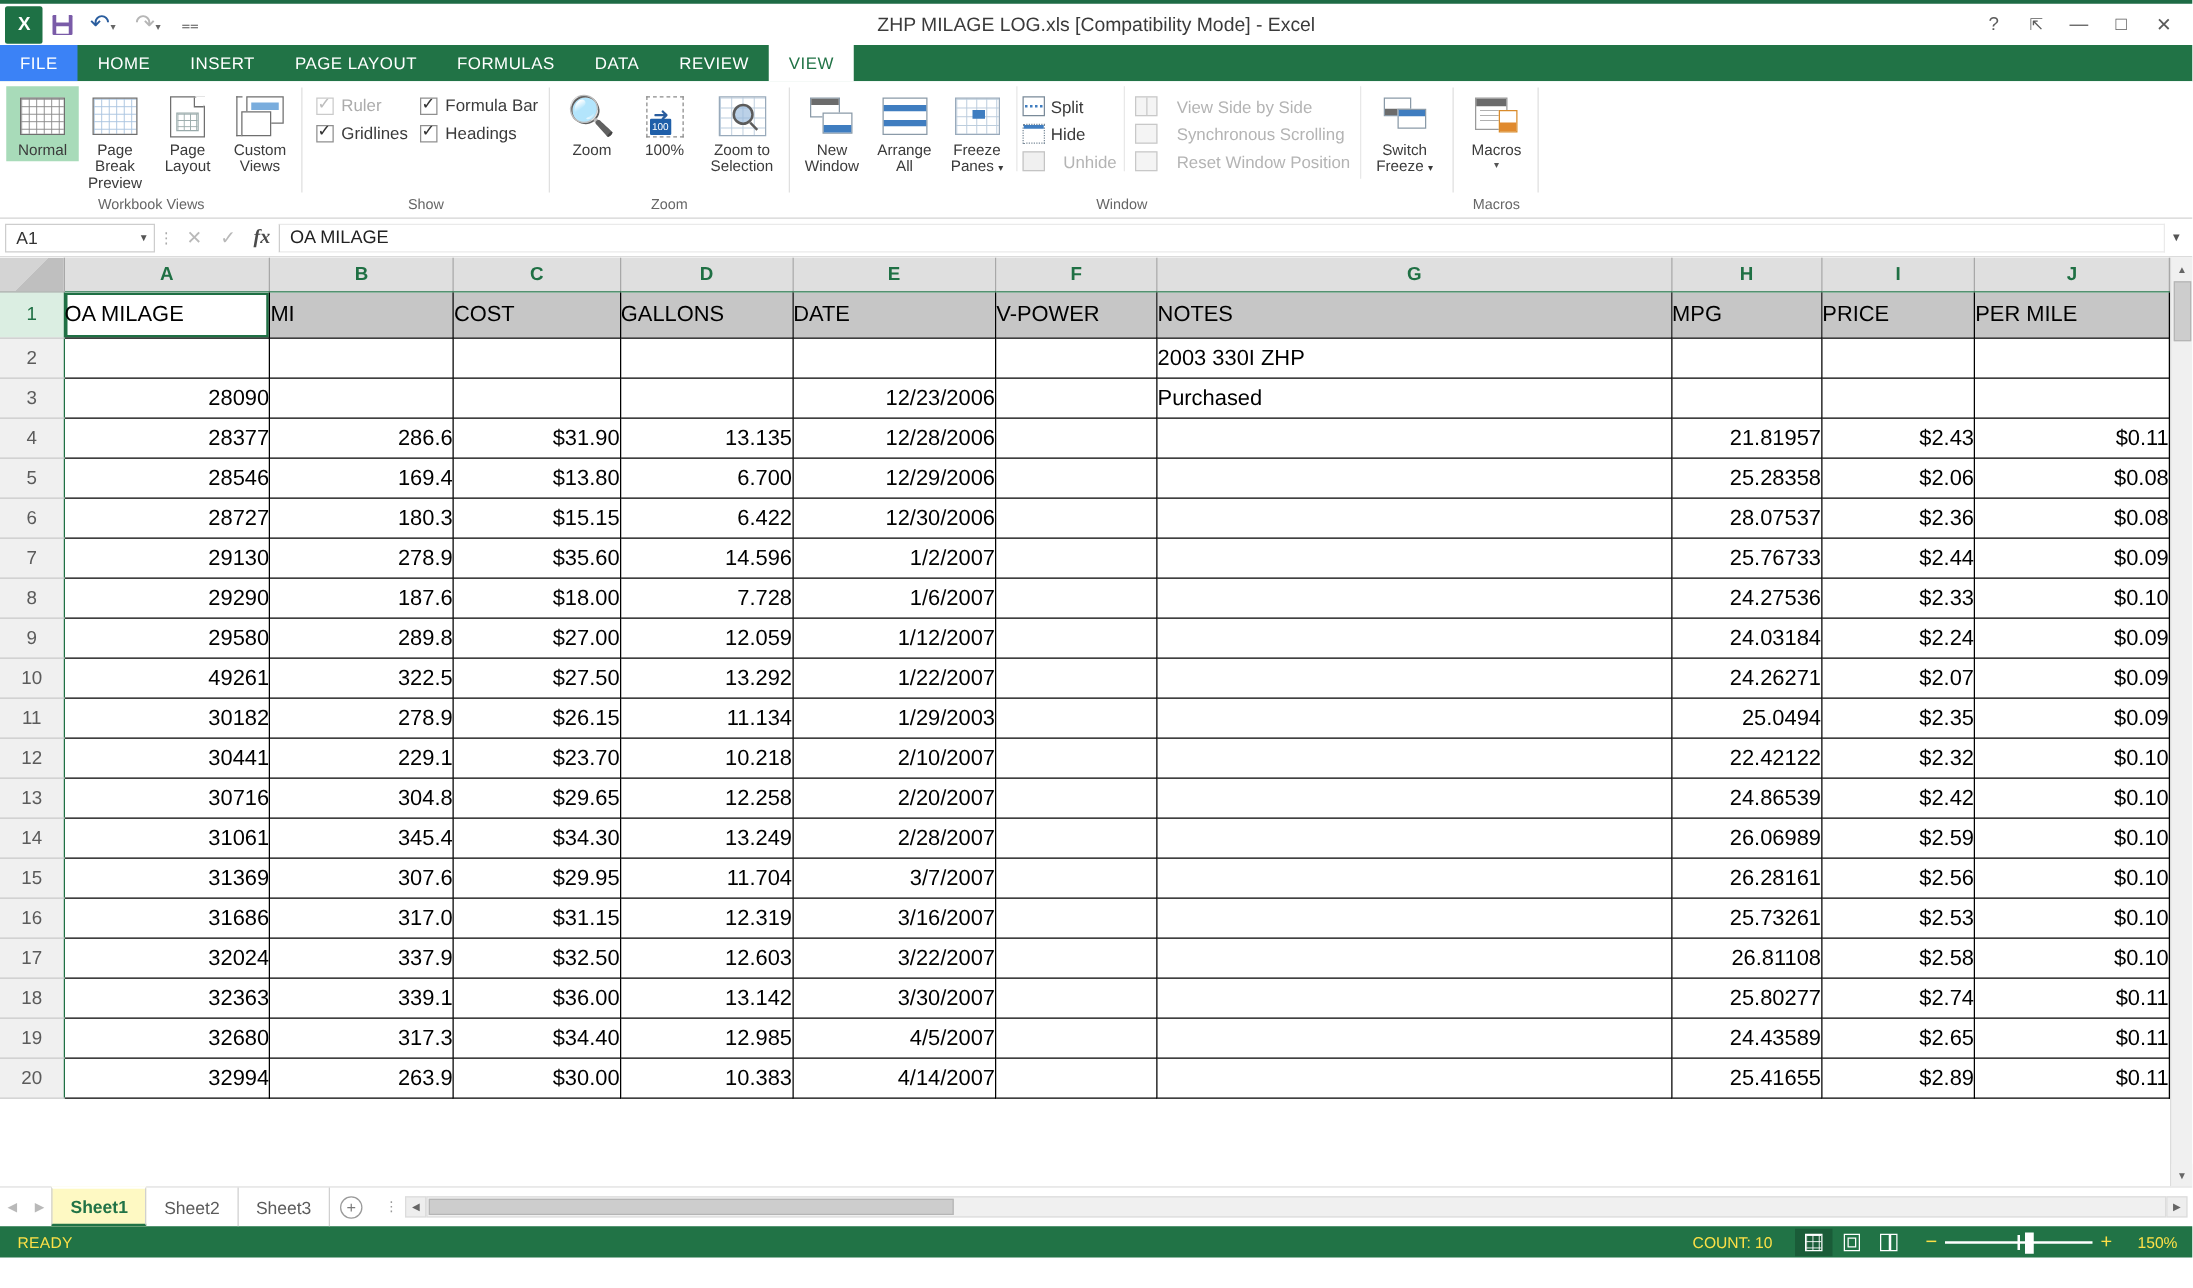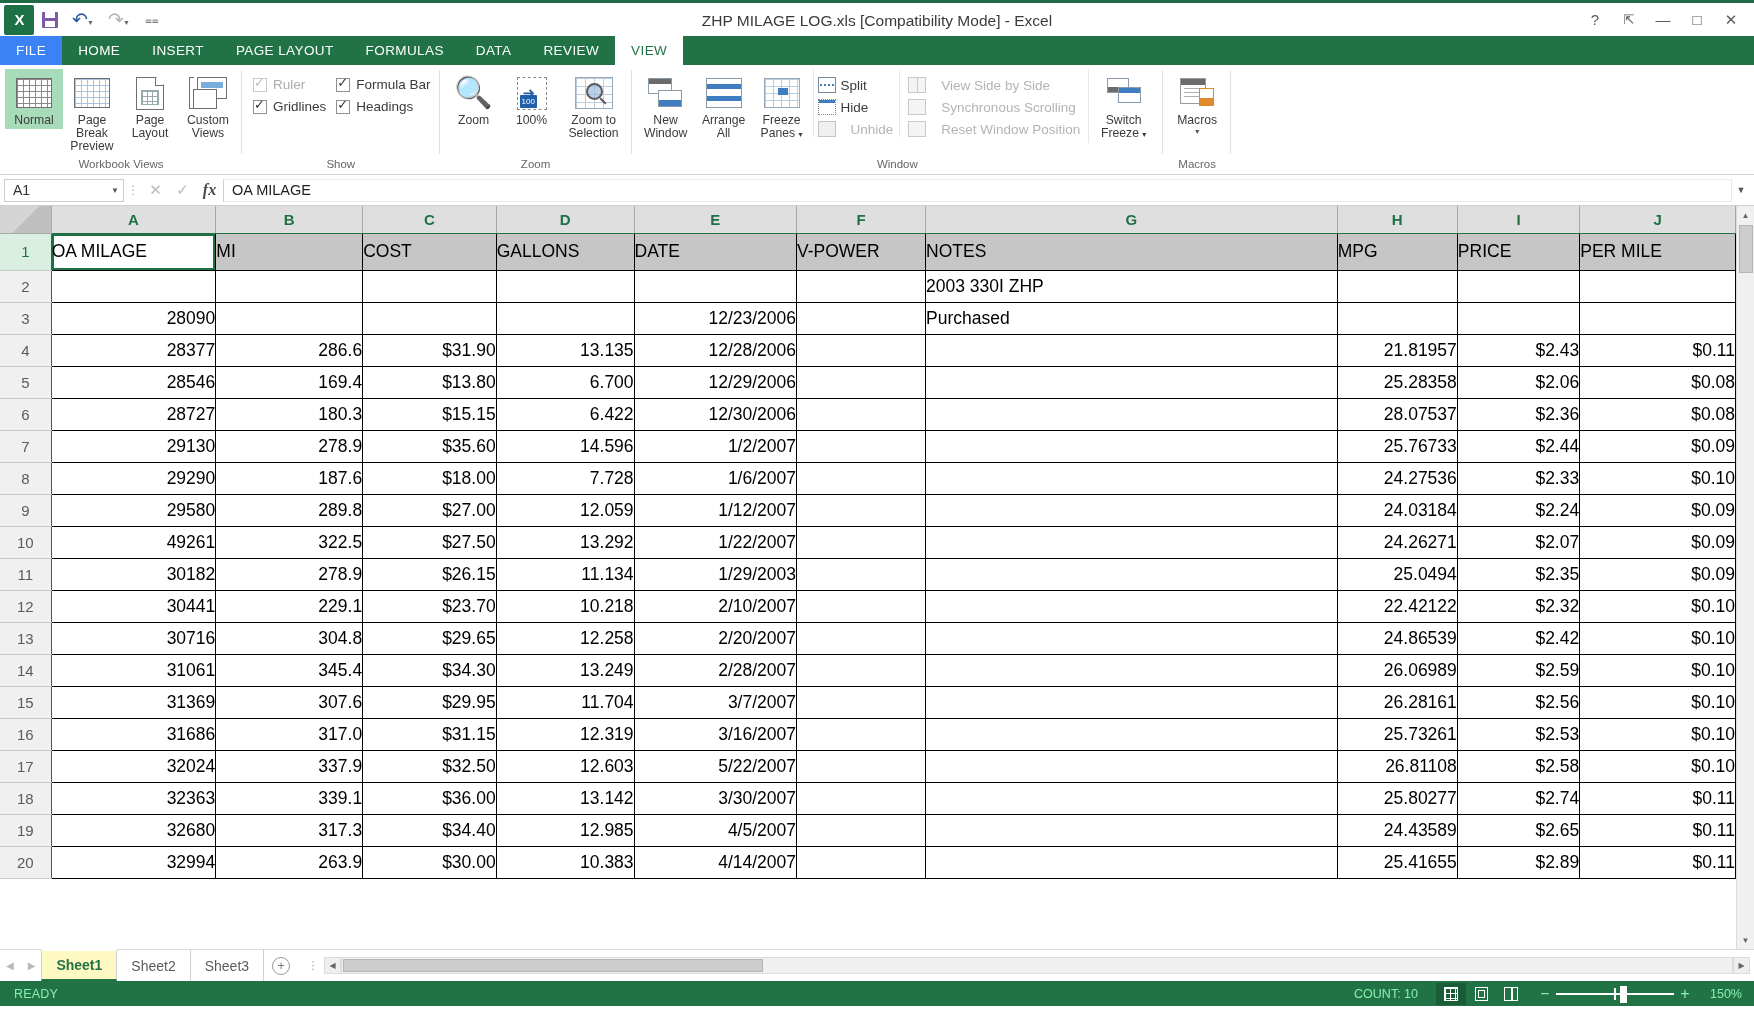--- a/index.html
+++ b/index.html
@@ -440,21 +440,21 @@
   }
   .hsb-thumb {
     position: absolute; left: 1px; top: 1px; bottom: 1px;
     width: 420px; background: #cdcdcd; border: 1px solid #b5b5b5;
   }
 
   
   .status {
     height: 25px;
     background: #217346;
-    color: #86efac;
+    color: #fde047;
     display: flex; align-items: center;
     font-size: 12.5px;
     padding: 0 6px;
   }
   .status .ready { padding-left: 8px; letter-spacing: .2px; }
   .status .spacer { flex: 1; }
   .status .count { padding-right: 18px; }
   .viewbtns { display: flex; align-items: center; gap: 0; }
   .viewbtns .vb {
     width: 30px; height: 22px;
@@ -977,21 +977,21 @@
             <td class="cell r">25.73261</td>
             <td class="cell r">$2.53</td>
             <td class="cell r">$0.10</td>
           </tr>
           <tr>
             <td class="rowhead">17</td>
             <td class="cell r">32024</td>
             <td class="cell r">337.9</td>
             <td class="cell r">$32.50</td>
             <td class="cell r">12.603</td>
-            <td class="cell r">5/22/2007</td>
+            <td class="cell r">3/22/2007</td>
             <td class="cell c"></td>
             <td class="cell l"></td>
             <td class="cell r">26.81108</td>
             <td class="cell r">$2.58</td>
             <td class="cell r">$0.10</td>
           </tr>
           <tr>
             <td class="rowhead">18</td>
             <td class="cell r">32363</td>
             <td class="cell r">339.1</td>

